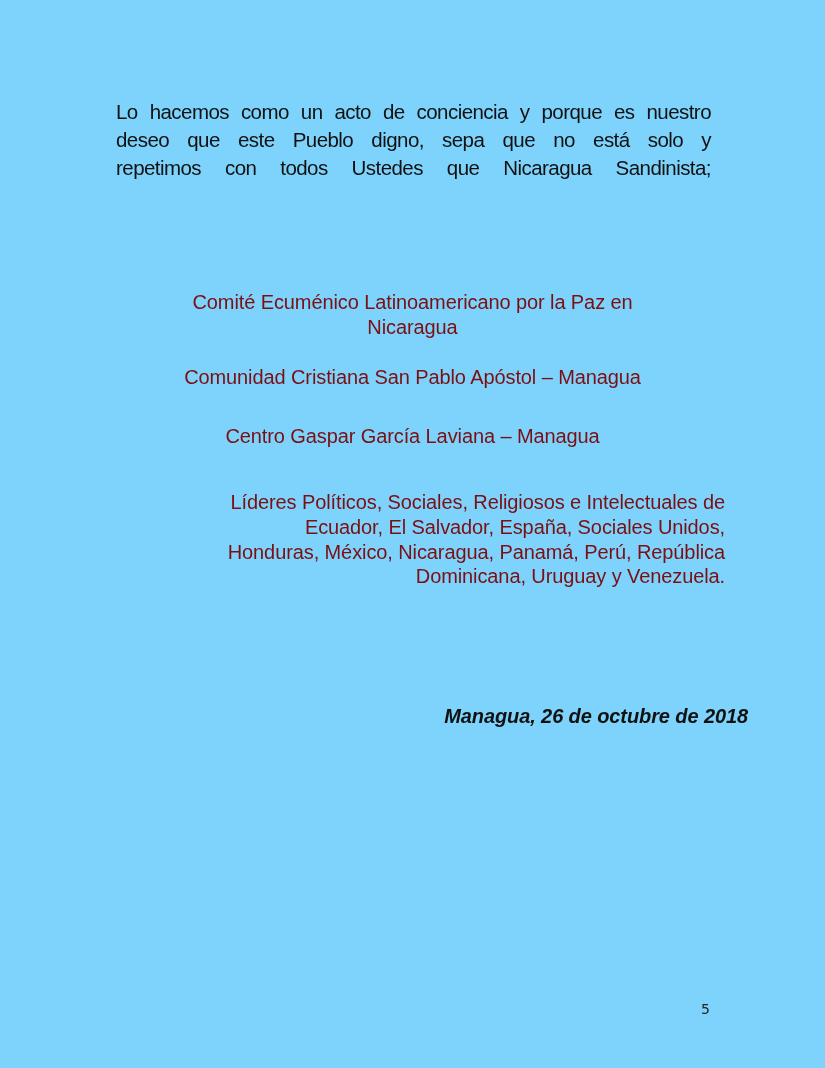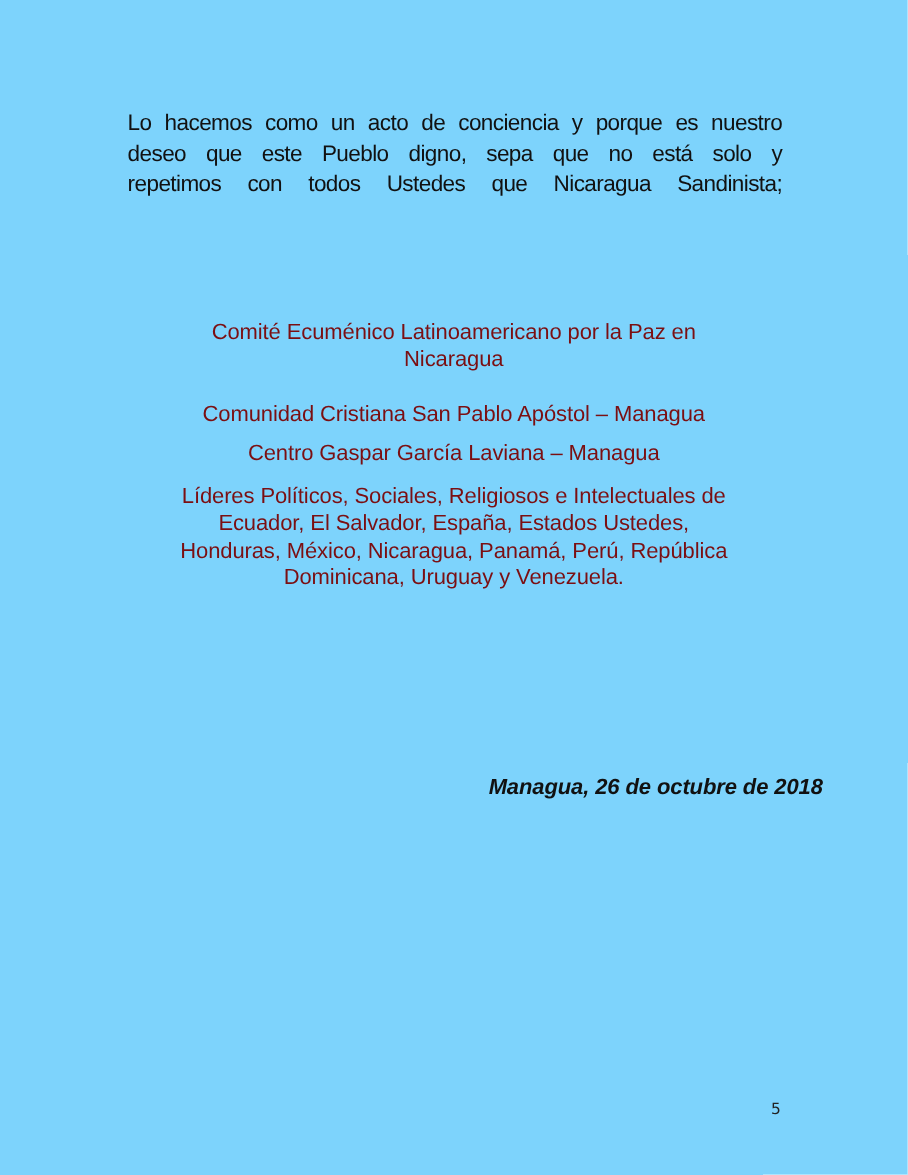--- a/index.html
+++ b/index.html
@@ -88,27 +88,27 @@
 
   <div class="sig-block" style="top:290px;">
     <span class="line">Comité Ecuménico Latinoamericano por la Paz en</span>
     <span class="line">Nicaragua</span>
   </div>
 
   <div class="sig-block" style="top:365px;">
     <span class="line">Comunidad Cristiana San Pablo Apóstol – Managua</span>
   </div>
 
-  <div class="sig-block" style="top:400px;">
+  <div class="sig-block" style="top:424px;">
     <span class="line">Centro Gaspar García Laviana – Managua</span>
   </div>
 
-  <div class="sig-block" style="top:439px;">
+  <div class="sig-block" style="top:490px;text-align:right;">
     <span class="line">Líderes Políticos, Sociales, Religiosos e Intelectuales de</span>
-    <span class="line">Ecuador, El Salvador, España, Estados Ustedes,</span>
+    <span class="line">Ecuador, El Salvador, España, Sociales Unidos,</span>
     <span class="line">Honduras, México, Nicaragua, Panamá, Perú, República</span>
     <span class="line">Dominicana, Uruguay y Venezuela.</span>
   </div>
 
   <div class="date-line">Managua, 26 de octubre de 2018</div>
 
   <div class="page-number">5</div>
 
 </div>
 

